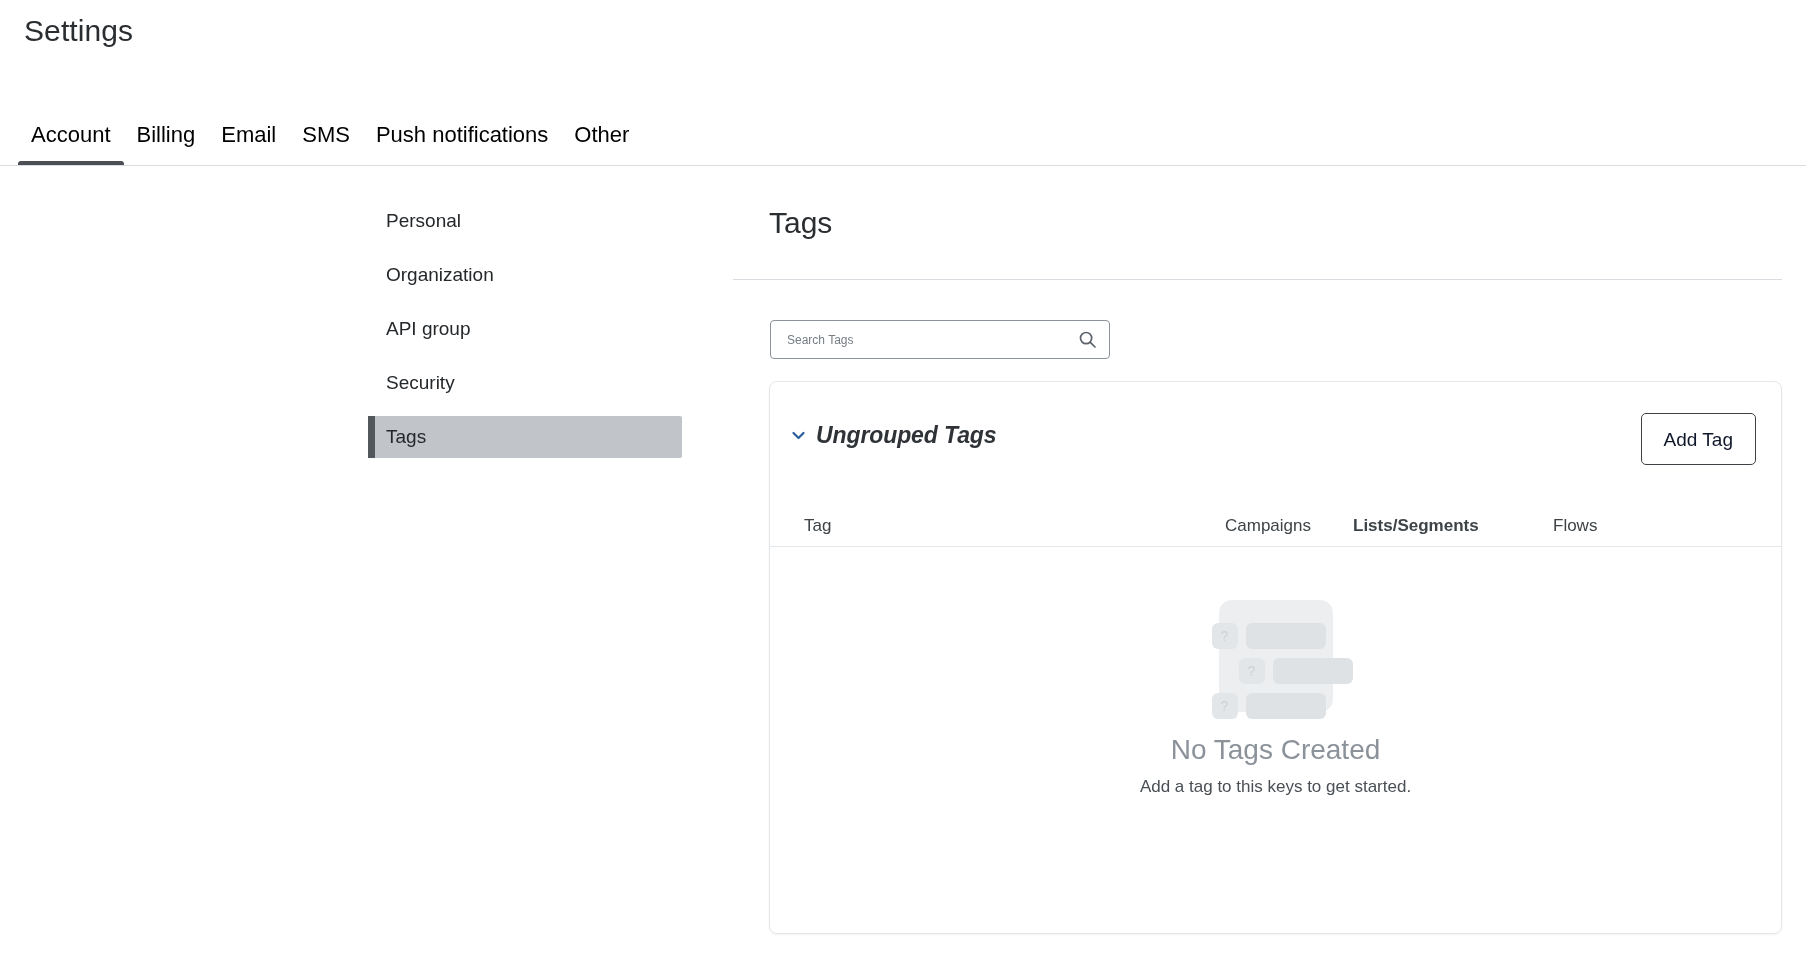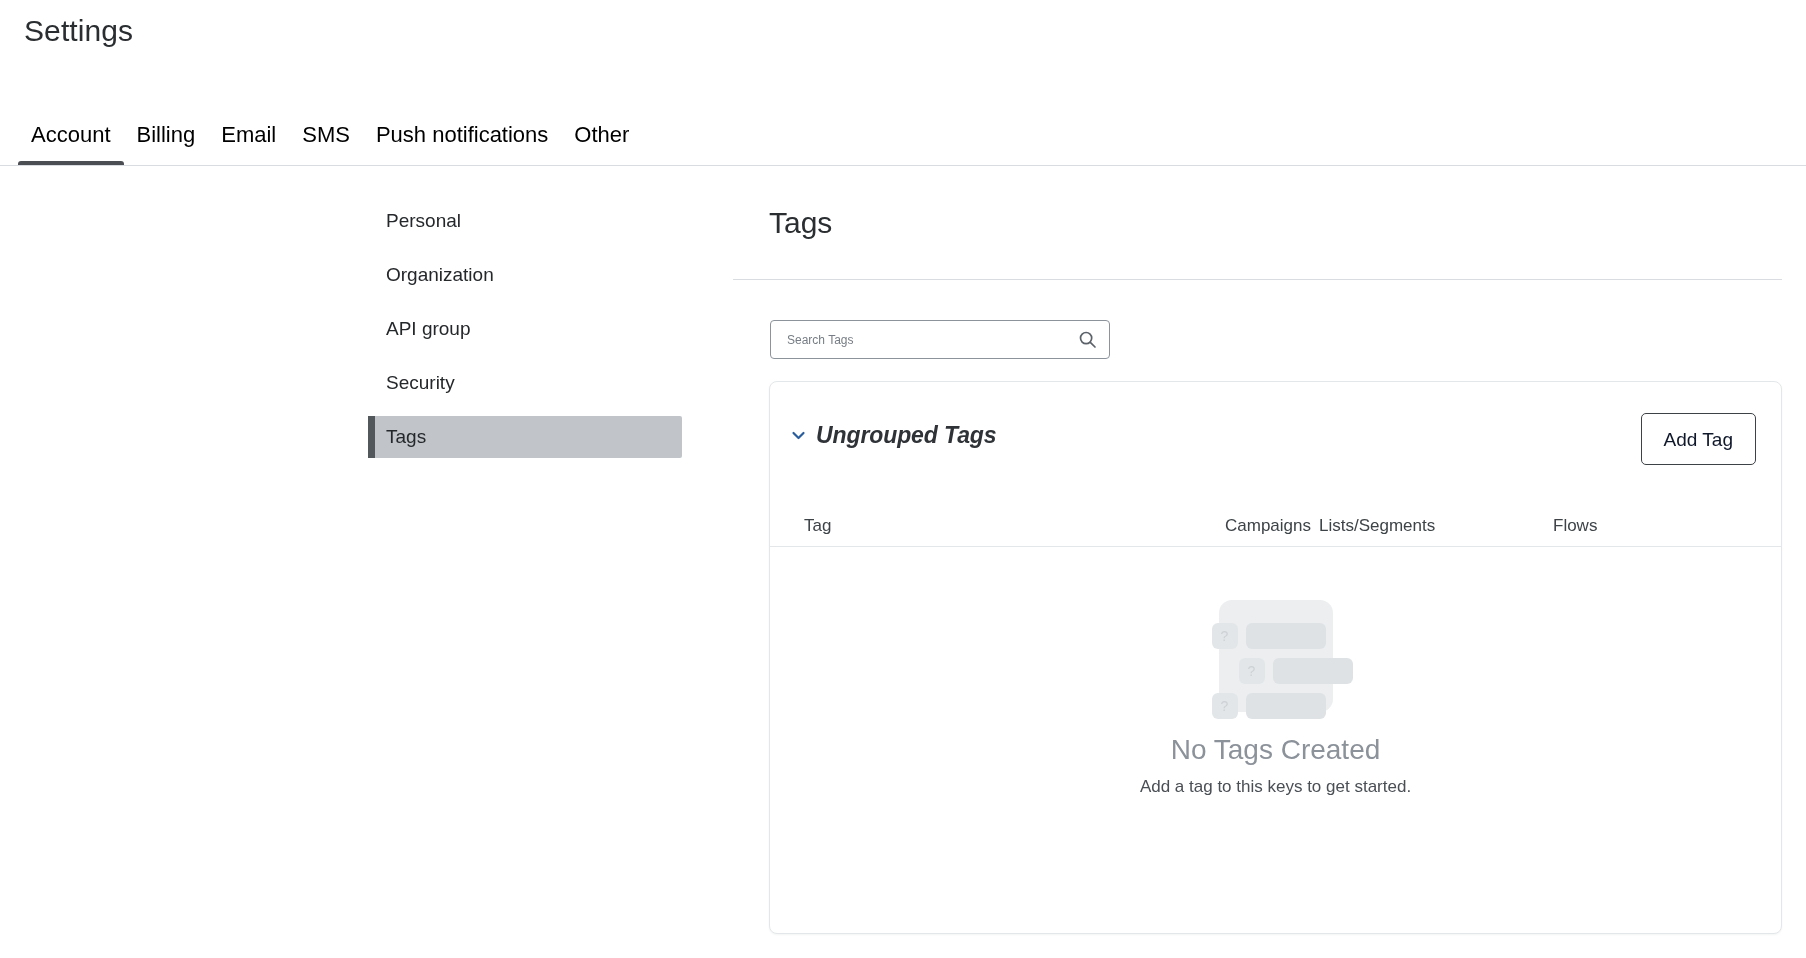--- a/index.html
+++ b/index.html
@@ -228,21 +228,21 @@
   }
   .th {
     position: absolute;
     bottom: 10px;
     font-size: 17px;
     color: #3d4347;
     white-space: nowrap;
   }
   .th-tag { left: 34px; }
   .th-campaigns { left: 455px; }
-  .th-lists { left: 549px; }
+  .th-lists { left: 583px; font-weight: bold; }
   .th-flows { left: 748px; margin-left: 35px; }
 
   .empty {
     position: relative;
     padding-top: 53px;
     text-align: center;
   }
   .illus {
     width: 114px; height: 112px;
     margin: 0 auto;

